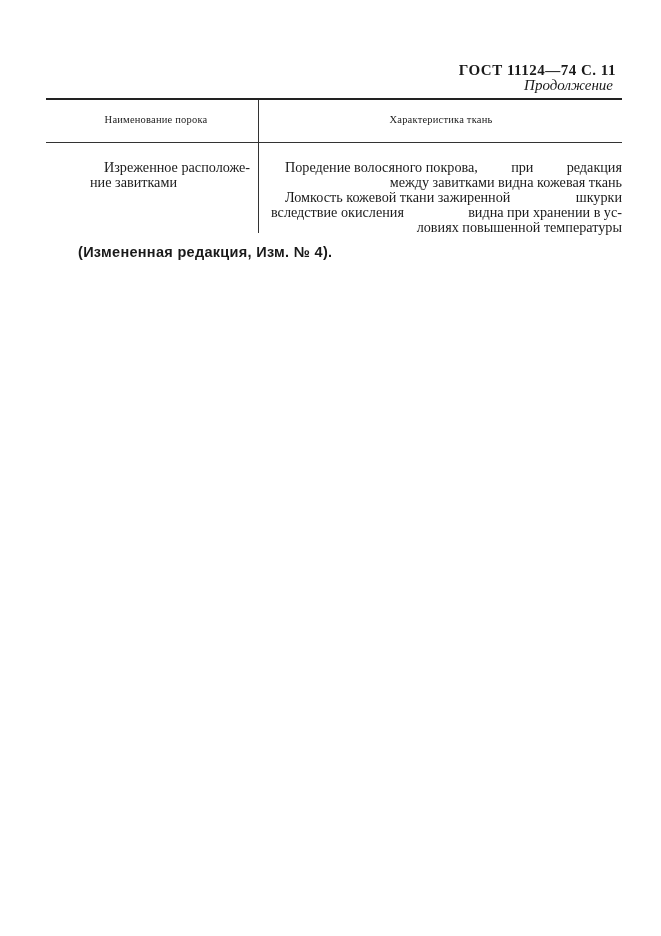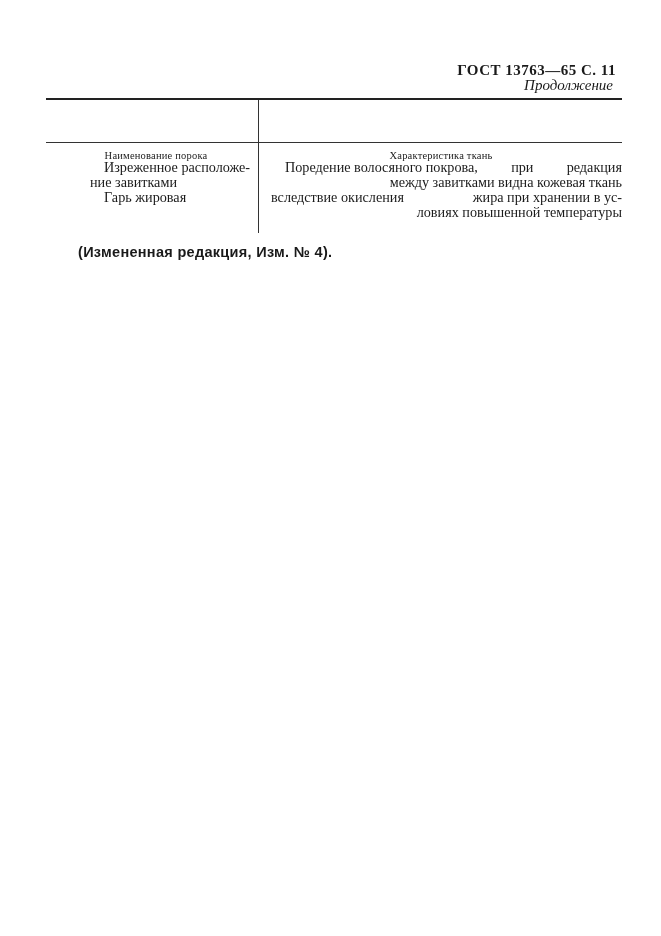--- a/index.html
+++ b/index.html
@@ -6,60 +6,63 @@
   body { width:661px; height:936px; position:relative; overflow:hidden;
          font-family:"Liberation Serif","DejaVu Serif",serif; color:#1a1a1a; }
   .header-code { position:absolute; top:62px; right:45px; font-family:"Liberation Serif",serif;
          font-weight:bold; font-size:15px; letter-spacing:0.5px; }
   .continuation { position:absolute; top:77px; right:48px; font-style:italic; font-size:15px; }
   .table { position:absolute; left:46px; top:98px; width:576px; }
   .rule { position:absolute; left:0; width:576px; height:0; border-top:2px solid #222; }
   .rule.top { top:0; }
   .rule.mid { top:44px; border-top:1.5px solid #333; box-shadow:0 2px 0 -1px #999; }
   .vdiv { position:absolute; left:212px; top:2px; width:0; height:133px; border-left:1px solid #333; }
-  .th { position:absolute; top:16px; font-size:10.5px; letter-spacing:0.2px; color:#222;margin-top:36px; }
+  .th { position:absolute; top:16px; font-size:10.5px; letter-spacing:0.2px; color:#222; }
   .th.c1 { left:20px; width:180px; text-align:center; }
   .th.c2 { left:214px; width:362px; text-align:center; }
   .cell { position:absolute; font-size:14.2px; line-height:15px; }
   .c1cell { left:0; top:62px; width:205px;margin-left:44px; }
   .c2cell { left:225px; top:62px; width:351px;text-align:right; }
   .line { white-space:nowrap; display:block; }
   .indent { padding-left:14px; }
   .justify { display:flex; justify-content:space-between; white-space:nowrap; }
   .note { position:absolute; left:78px; top:244px; font-weight:bold; font-size:14.5px;
           font-family:"Liberation Sans","DejaVu Sans",sans-serif; letter-spacing:0.3px; }
 </style>
 </head>
 <body>
 
-<div class="header-code">ГОСТ 13763—65 С. 11</div>
+<div class="header-code">ГОСТ 11124—74 С. 11</div>
 <div class="continuation">Продолжение</div>
 
 <div class="table">
   <div class="rule top"></div>
   <div class="rule mid"></div>
   <div class="vdiv"></div>
 
   <div class="th c1">Наименование порока</div>
   <div class="th c2">Характеристика ткань</div>
 
   <div class="cell c1cell">
     <span class="line indent">Изреженное расположе-</span>
     <span class="line">ние завитками</span>
-    <span class="line indent">Гарь жировая</span>
   </div>
 
   <div class="cell c2cell">
     <span class="justify indent">
       <span>Поредение волосяного покрова,</span>
       <span>при</span>
       <span>редакция</span>
     </span>
     <span class="line">между завитками видна кожевая ткань</span>
+    <span class="justify indent">
+      <span>Ломкость кожевой ткани зажиренной</span>
+      <span>шкурки</span>
+    </span>
     <span class="justify">
       <span>вследствие окисления</span>
-      <span>жира при хранении в ус-</span>
+      <span>видна при хранении в ус-</span>
     </span>
     <span class="line">ловиях повышенной температуры</span>
   </div>
 </div>
 
 <div class="note">(Измененная редакция, Изм. № 4).</div>
 
 </body></html>

